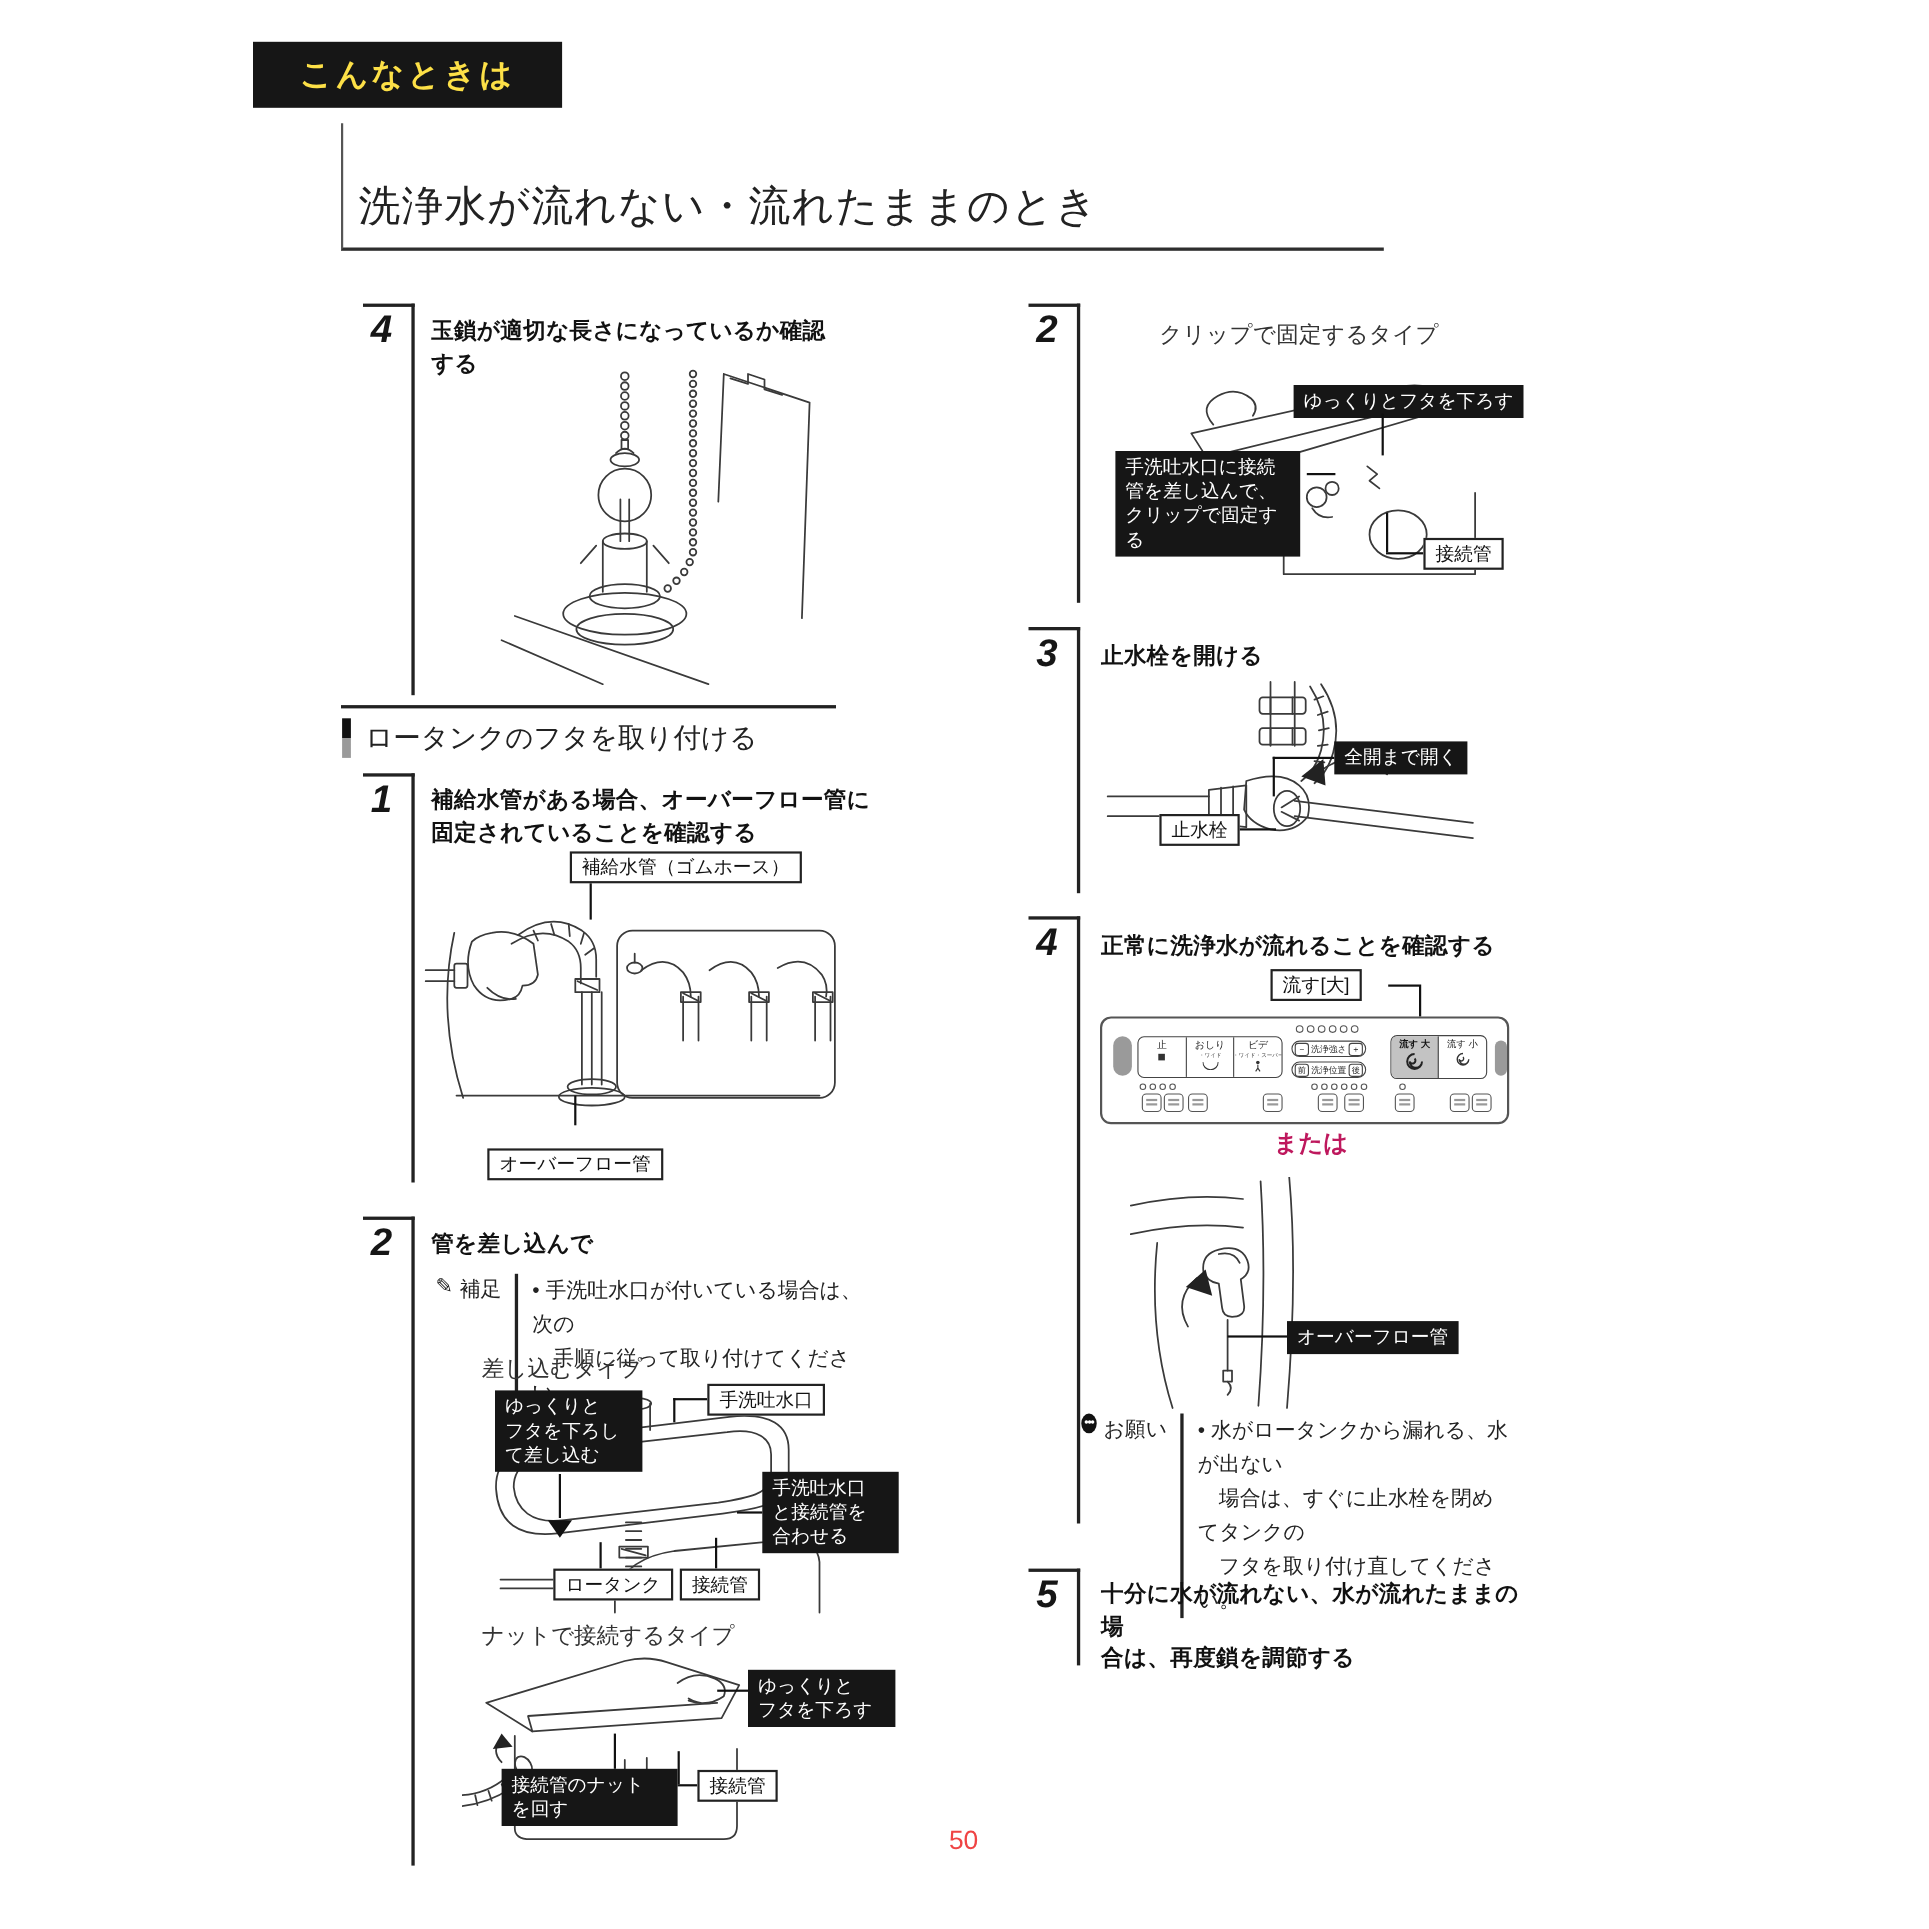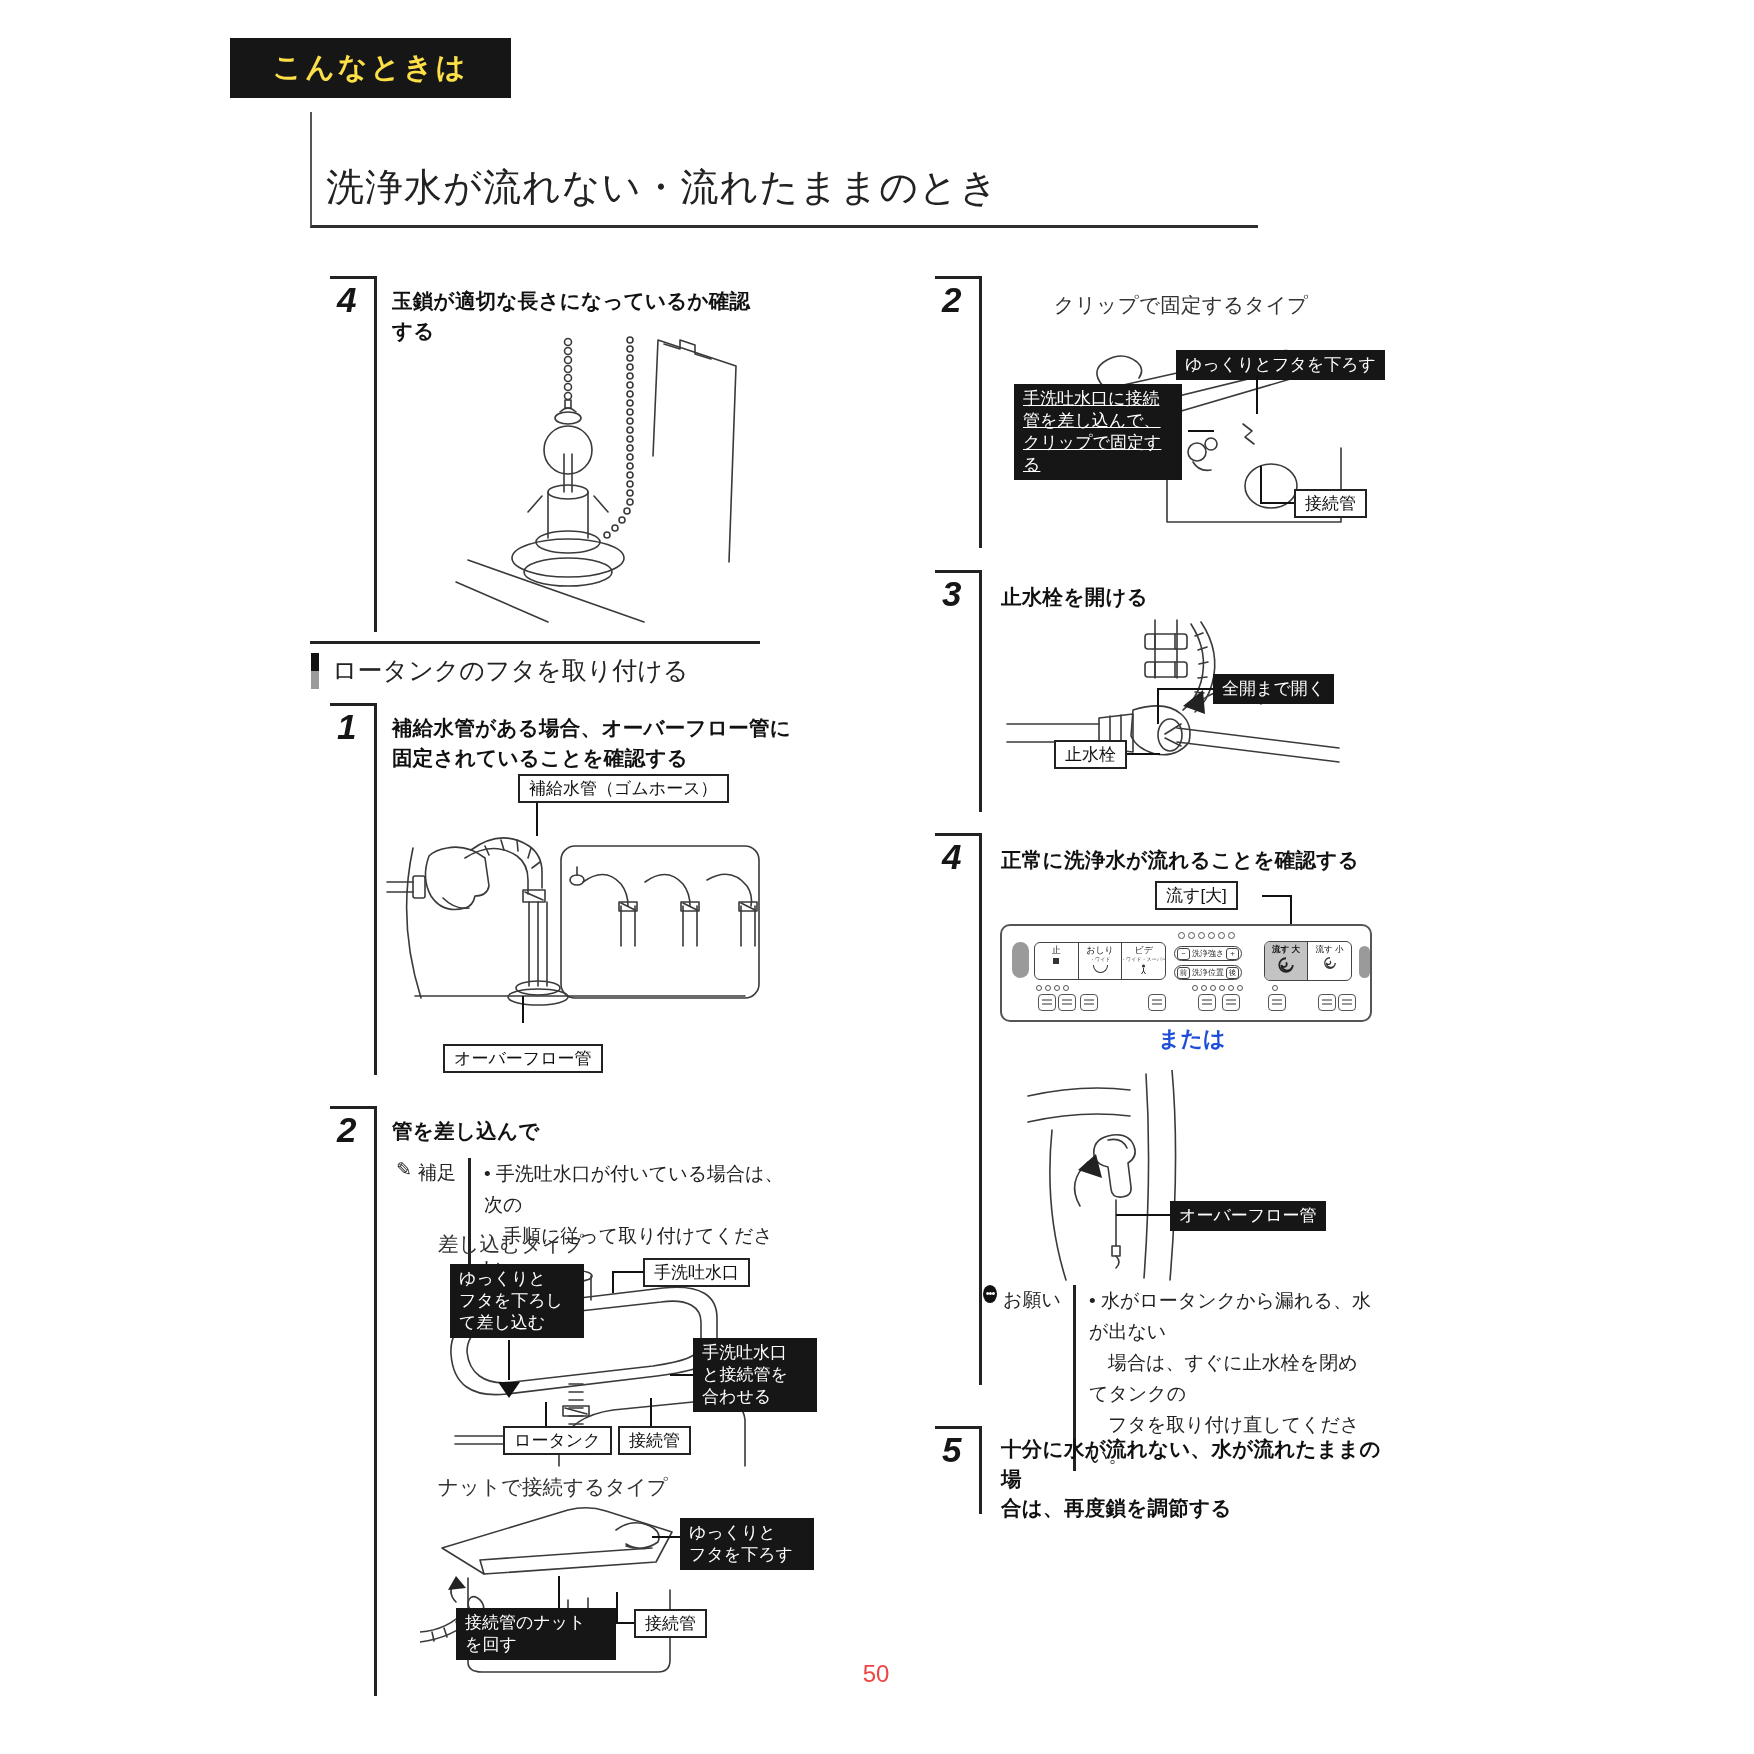--- a/index.html
+++ b/index.html
@@ -54,21 +54,21 @@
         align-items:center;justify-content:space-between;font-size:8px;padding:0 2px;color:#222;box-sizing:border-box;}
   .pm{border:1px solid #444;border-radius:3px;min-width:11px;height:10px;display:flex;align-items:center;justify-content:center;font-size:7.5px;}
   .dots{position:absolute;display:flex;gap:3px;}
   .dots i{width:5px;height:5px;border:1px solid #555;border-radius:50%;display:block;}
   .dots.tiny i{width:4px;height:4px;}
   .flushgrp{position:absolute;left:262px;top:15px;width:88px;height:40px;border:1.5px solid #444;border-radius:6px;display:flex;overflow:hidden;box-sizing:border-box;}
   .fbtn{width:50%;display:flex;flex-direction:column;align-items:center;font-size:8.5px;padding-top:2px;color:#111;box-sizing:border-box;}
   .fbtn.big{background:#c3c3c3;border-right:1.5px solid #444;font-weight:bold;}
   .mini{position:absolute;width:16px;height:15px;border:1.3px solid #555;border-radius:4px;top:68px;}
   .mini:after{content:"";position:absolute;left:3px;right:3px;top:4px;height:2px;background:#999;box-shadow:0 4px 0 #999;}
-  .ortext{position:absolute;font-size:22px;font-weight:bold;color:#1d4ed8;}
+  .ortext{position:absolute;font-size:22px;font-weight:bold;color:#be185d;}
   .pagenum{position:absolute;left:820px;top:1660px;width:112px;text-align:center;font-size:24px;color:#ef4444;}
 </style>
 </head>
 <body>
 
 <div id="page">
 
   <div class="banner">こんなときは</div>
 
   <div class="titleblock">洗浄水が流れない・流れたままのとき</div>
@@ -256,21 +256,21 @@
       <circle cx="122" cy="116" r="9"></circle>
         <circle cx="136" cy="108" r="6"></circle>
         <path d="M118,126 q6,10 18,8"></path>
       <path d="M8,122 q28,0 48,-8 M8,132 q30,-2 52,-12"></path>
       <path d="M18,122 l1,9 M30,120 l2,9 M42,116 l3,9"></path>
       <ellipse cx="62" cy="110" rx="6" ry="9" transform="rotate(-20 62 110)"></ellipse>
       <ellipse cx="74" cy="106" rx="5" ry="8" transform="rotate(-20 74 106)"></ellipse>
     </svg>
     <div class="blackbox" style="left:241px;top:74px;white-space:nowrap;">ゆっくりとフタを下ろす</div>
     <div class="conn" style="left:321px;top:100px;width:2px;height:38px;"></div>
-    <div class="blackbox" style="left:79px;top:108px;width:150px;text-decoration:underline;">手洗吐水口に接続
+    <div class="blackbox" style="left:79px;top:134px;width:150px;">手洗吐水口に接続
 管を差し込んで、
 クリップで固定する</div>
     <div class="conn" style="left:253px;top:154px;width:26px;height:2px;"></div>
     <div class="conn" style="left:325px;top:190px;width:2px;height:36px;"></div>
     <div class="conn" style="left:325px;top:226px;width:34px;height:2px;"></div>
     <div class="borderbox" style="left:359px;top:213px;">接続管</div>
   </div>
 
   <div class="step" style="left:935px;top:570px;width:445px;height:242px;">
     <div class="gutter" style="height:242px;"></div>

